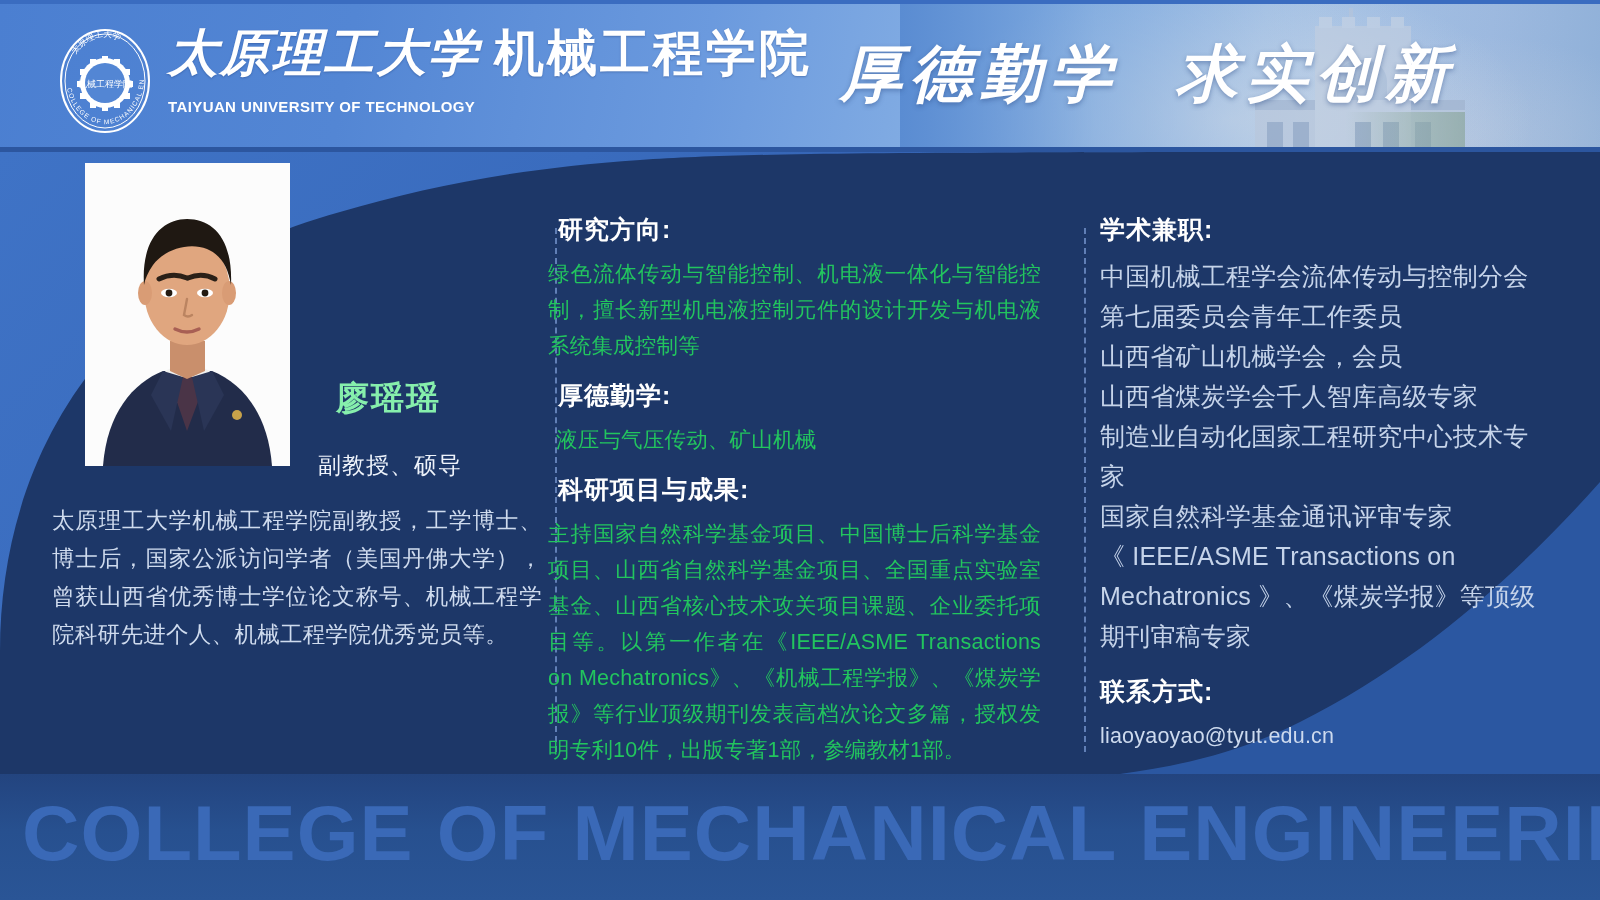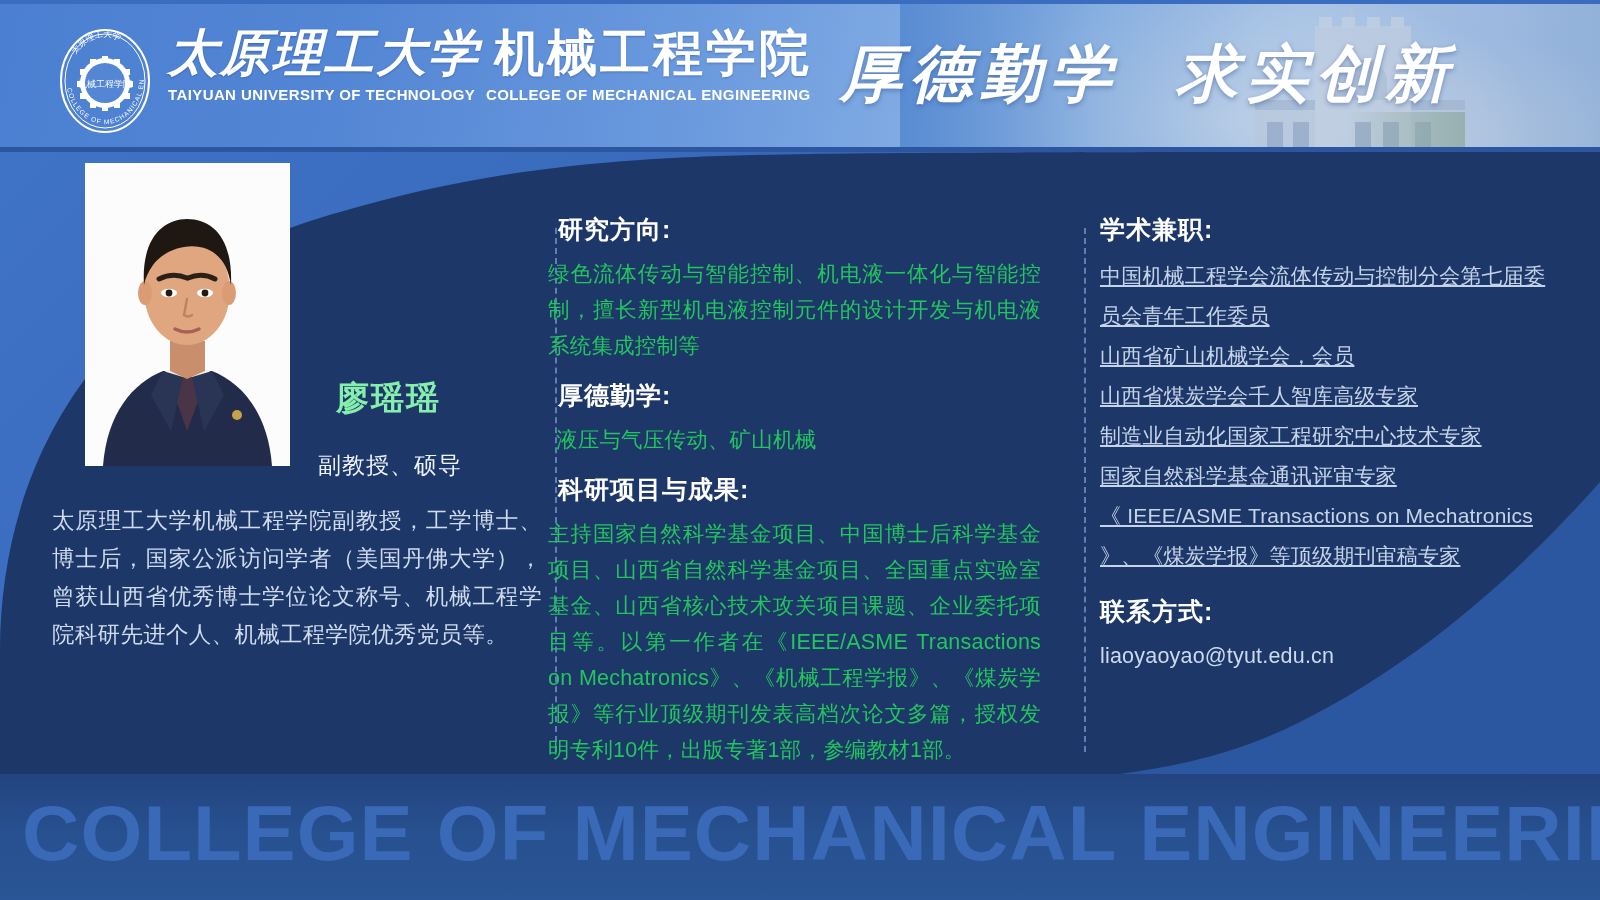--- a/index.html
+++ b/index.html
@@ -46,21 +46,21 @@
 
   .hdr-titles{position:absolute;left:168px;top:24px;width:600px;height:108px;color:#fff;}
   .cn-title{
     font-size:50px;line-height:58px;font-weight:700;letter-spacing:2px;
     font-family:"DejaVu Serif","Liberation Serif",serif;
     font-style:italic;
     text-shadow:0 1px 2px rgba(20,50,110,.35);
     white-space:nowrap;
   }
   .cn-title .col{font-style:normal;font-family:"DejaVu Sans","Liberation Sans",sans-serif;font-weight:700;margin-left:14px;letter-spacing:3px;}
-  .en-sub{display:flex;gap:60px;margin-top:4px;}
+  .en-sub{display:flex;gap:60px;margin-top:16px;flex-direction:column;}
   .en-sub span{font-size:15px;letter-spacing:.4px;font-weight:600;white-space:nowrap;}
   .en-sub .s1{width:258px;}
 
   .motto{
     position:absolute;left:840px;top:22px;width:660px;height:110px;
     color:#fff;font-size:62px;line-height:104px;font-weight:700;letter-spacing:8px;
     font-family:"DejaVu Serif","Liberation Serif",serif;font-style:italic;
     text-shadow:0 2px 5px rgba(40,70,130,.45);white-space:nowrap;
   }
   .motto .gap{display:inline-block;width:56px;}
@@ -130,23 +130,22 @@
     color:#ffffff;font-size:25px;line-height:34px;font-weight:700;letter-spacing:1px;
     margin:0 0 10px 0;padding-left:10px;
   }
   .sec-h.pad0{padding-left:0;}
   .sec-b{
     color:#22c55e;font-size:21.5px;line-height:36px;letter-spacing:.2px;
     margin:0 12px 14px 0;text-align:justify;
   }
   .sec-b.indent{padding-left:8px;}
   .list-line{
-    color:#c6d4ea;font-size:21px;line-height:40px;letter-spacing:.2px;
+    color:#c6d4ea;font-size:25px;line-height:40px;letter-spacing:.2px;
     margin:0;
-    text-decoration:underline;
   }
   .email{
     color:#cddaee;font-size:21.5px;line-height:36px;letter-spacing:.2px;margin:0;
   }
 </style>
 </head>
 <body>
 
 <div id="poster">
 

